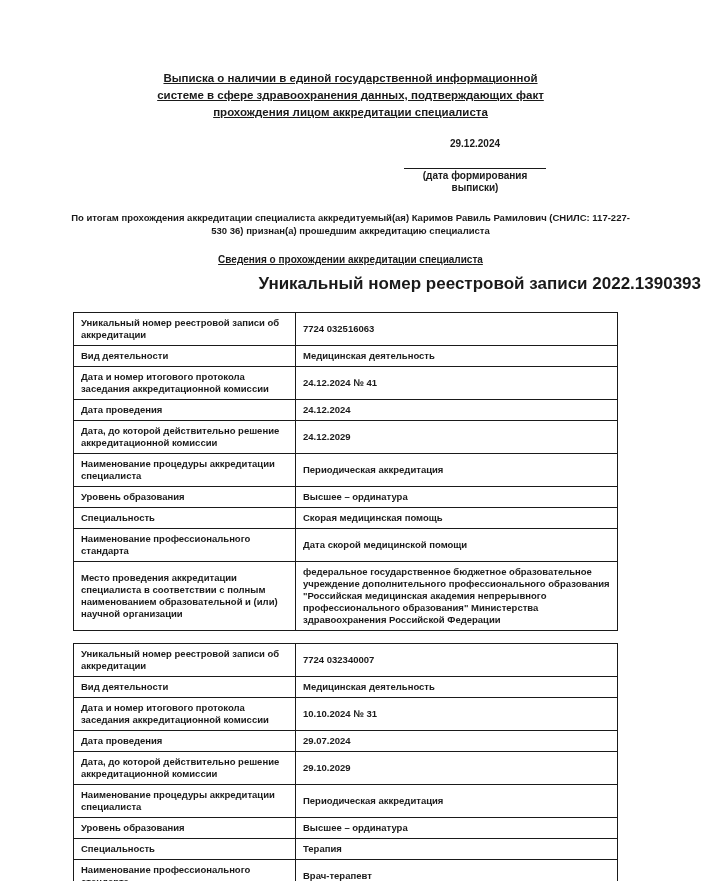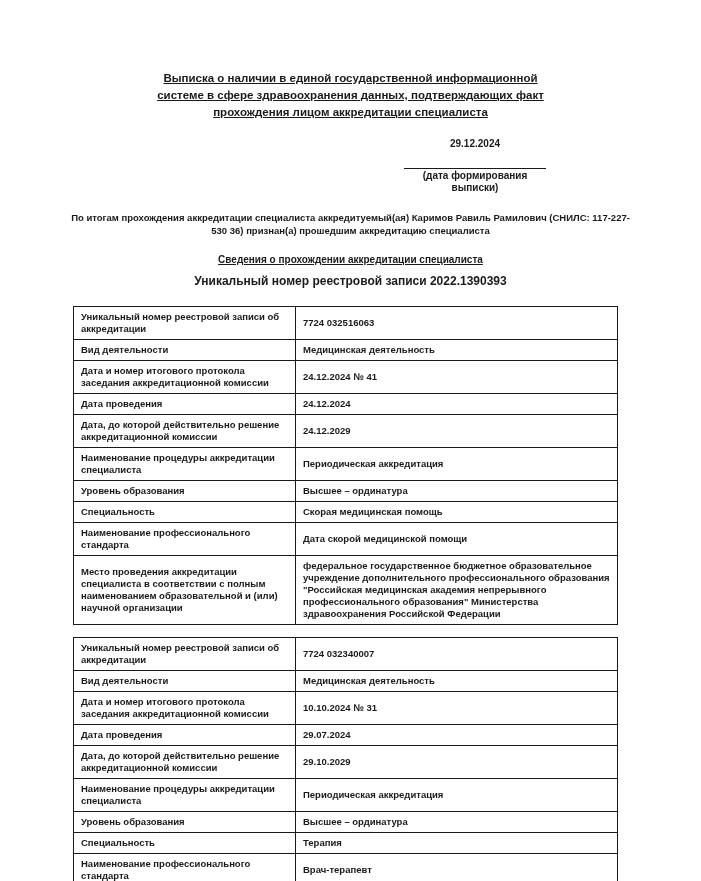--- a/index.html
+++ b/index.html
@@ -44,22 +44,22 @@
     line-height: 13px;
   }
   .section-heading {
     margin-top: 17px;
     text-align: center;
     font-size: 10px;
     text-decoration: underline;
   }
   .record-heading {
     margin-top: 9px;
-    text-align: center;
-    font-size: 12px;
+    text-align: right;
+    font-size: 17px;
   }
   table.acc-table {
     border-collapse: collapse;
     width: 545px;
     margin: 18px 0 0 73px;
     table-layout: fixed;
   }
   table.acc-table.second { margin-top: 12px; }
   table.acc-table td {
     border: 1.5px solid #1a1a1a;

